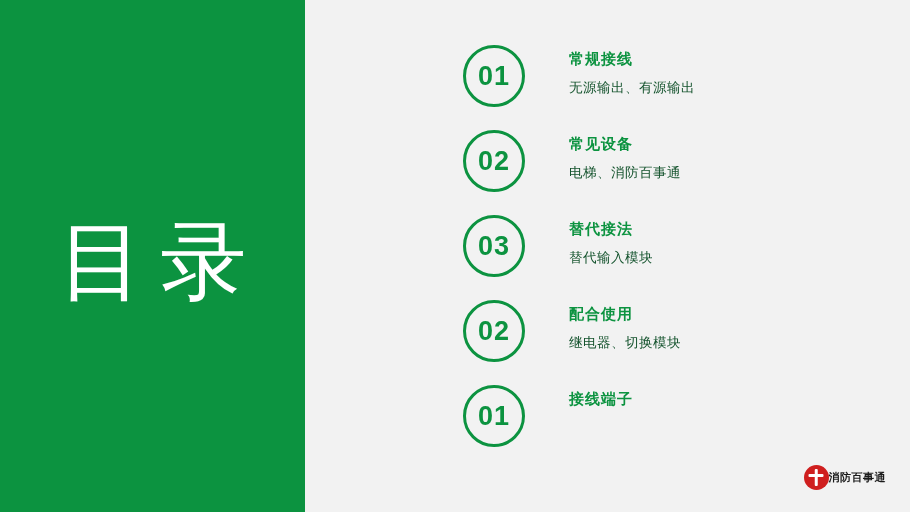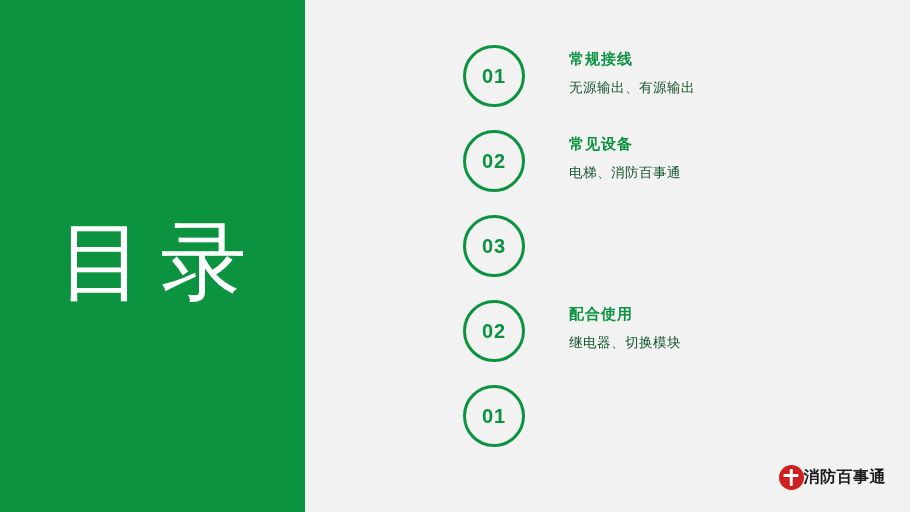--- a/index.html
+++ b/index.html
@@ -70,21 +70,21 @@
     flex: 0 0 auto;
     width: 62px;
     height: 62px;
     border-radius: 50%;
     border: 3px solid #0c9340;
     background: #f2f2f2;
     color: #0c9340;
     display: flex;
     align-items: center;
     justify-content: center;
-    font-size: 20px;
+    font-size: 27px;
     font-weight: 700;
     letter-spacing: 1px;
     box-sizing: border-box;
   }
   .item-text {
     margin-left: 44px;
     padding-top: 5px;
   }
   .item-title {
     color: #0c9340;
@@ -133,21 +133,21 @@
     left: 50%;
     top: 9px;
     width: 15px;
     height: 2.5px;
     background: #ffffff;
     transform: translateX(-50%);
     border-radius: 1px;
   }
   .logo-text {
     color: #1a1a1a;
-    font-size: 16px;
+    font-size: 11px;
     font-weight: 700;
     letter-spacing: 0.5px;
   }
 </style>
 </head>
 <body>
 
 <div class="slide">
 
   <div class="left-panel">
@@ -169,33 +169,38 @@
       <div class="toc-item">
         <div class="num-circle">02</div>
         <div class="item-text">
           <div class="item-title">常见设备</div>
           <div class="item-sub">电梯、消防百事通</div>
         </div>
       </div>
 
       <div class="toc-item">
         <div class="num-circle">03</div>
+        <div class="item-text">
+          <div class="item-title">替代接法</div>
+          <div class="item-sub">替代输入模块</div>
+        </div>
       </div>
 
       <div class="toc-item">
         <div class="num-circle">02</div>
         <div class="item-text">
           <div class="item-title">配合使用</div>
           <div class="item-sub">继电器、切换模块</div>
         </div>
       </div>
 
       <div class="toc-item">
         <div class="num-circle">01</div>
         <div class="item-text">
+          <div class="item-title">接线端子</div>
         </div>
       </div>
 
     </div>
 
     <div class="logo">
       <div class="logo-mark"></div>
       <div class="logo-text">消防百事通</div>
     </div>
 

